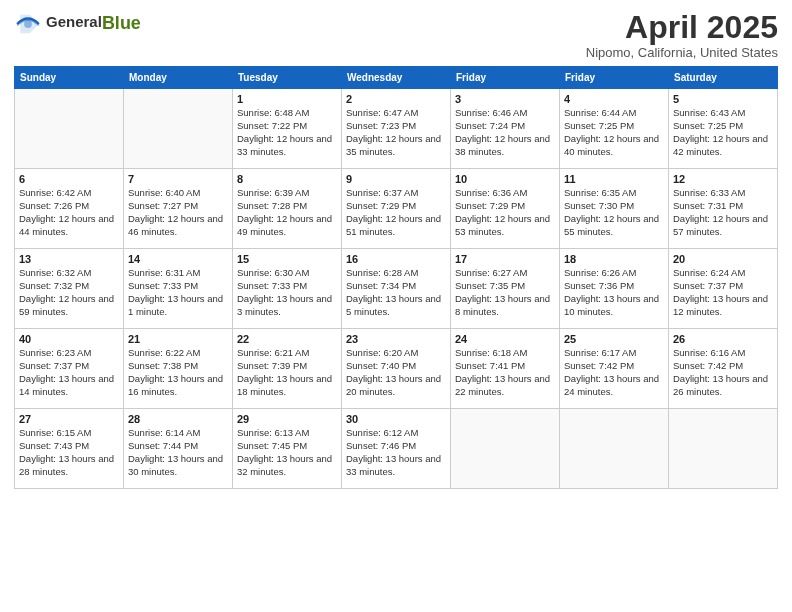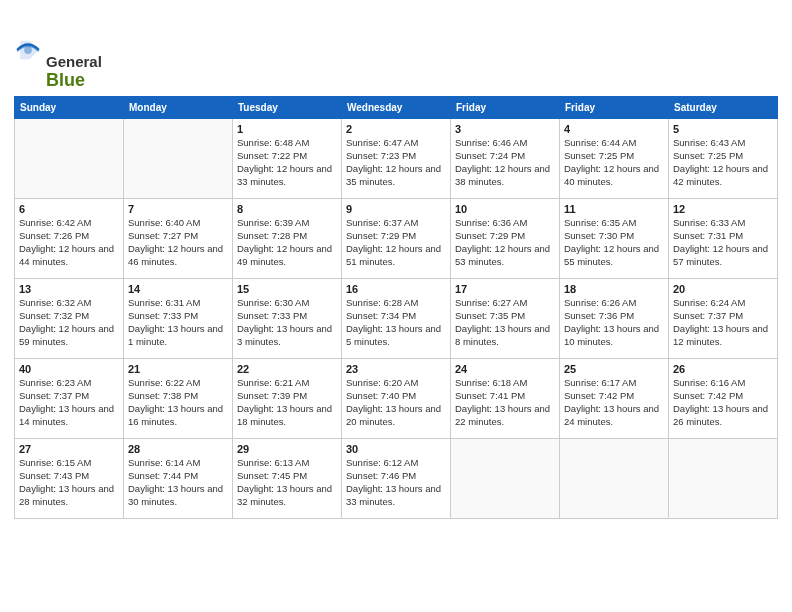--- a/index.html
+++ b/index.html
@@ -22,23 +22,21 @@
       align-items: flex-start;
       margin-bottom: 6px;
     }
     .logo {
       display: flex;
       align-items: center;
       gap: 4px;
     }
     .logo-text {
       display: flex;
-      flex-direction: column;
       line-height: 1.1;
-      margin-top: 44px;
     }
     .logo-general {
       font-size: 15px;
       font-weight: bold;
       color: #333;
     }
     .logo-blue {
       font-size: 18px;
       font-weight: bold;
       color: #4d7c0f;
@@ -111,20 +109,24 @@
         <polygon points="20,6 32,18 20,30 8,30 8,6" fill="#1565c0" opacity="0.15"></polygon>
         <path d="M4 18 Q18 4 32 18" stroke="#1565c0" stroke-width="3" fill="none"></path>
         <path d="M4 20 Q18 6 32 20" stroke="#1565c0" stroke-width="2" fill="none" opacity="0.5"></path>
         <circle cx="18" cy="18" r="5" fill="#1565c0" opacity="0.4"></circle>
       </svg>
       <div class="logo-text">
         <span class="logo-general">General</span>
         <span class="logo-blue">Blue</span>
       </div>
     </div>
+    <div class="title-block">
+      <div class="title-main">April 2025</div>
+      <div class="title-sub">Nipomo, California, United States</div>
+    </div>
   </div>
 
   <table class="calendar">
     <thead>
       <tr>
         <th>Sunday</th>
         <th>Monday</th>
         <th>Tuesday</th>
         <th>Wednesday</th>
         <th>Friday</th>

